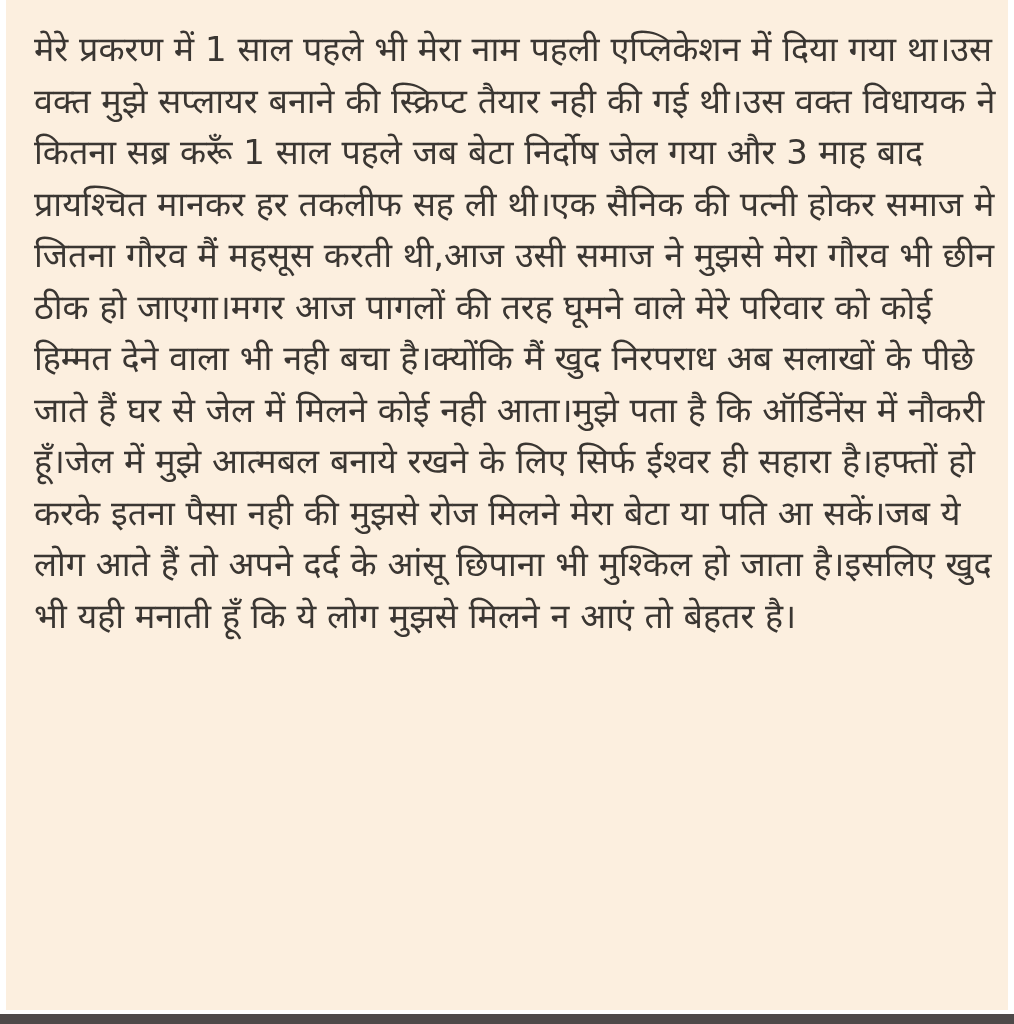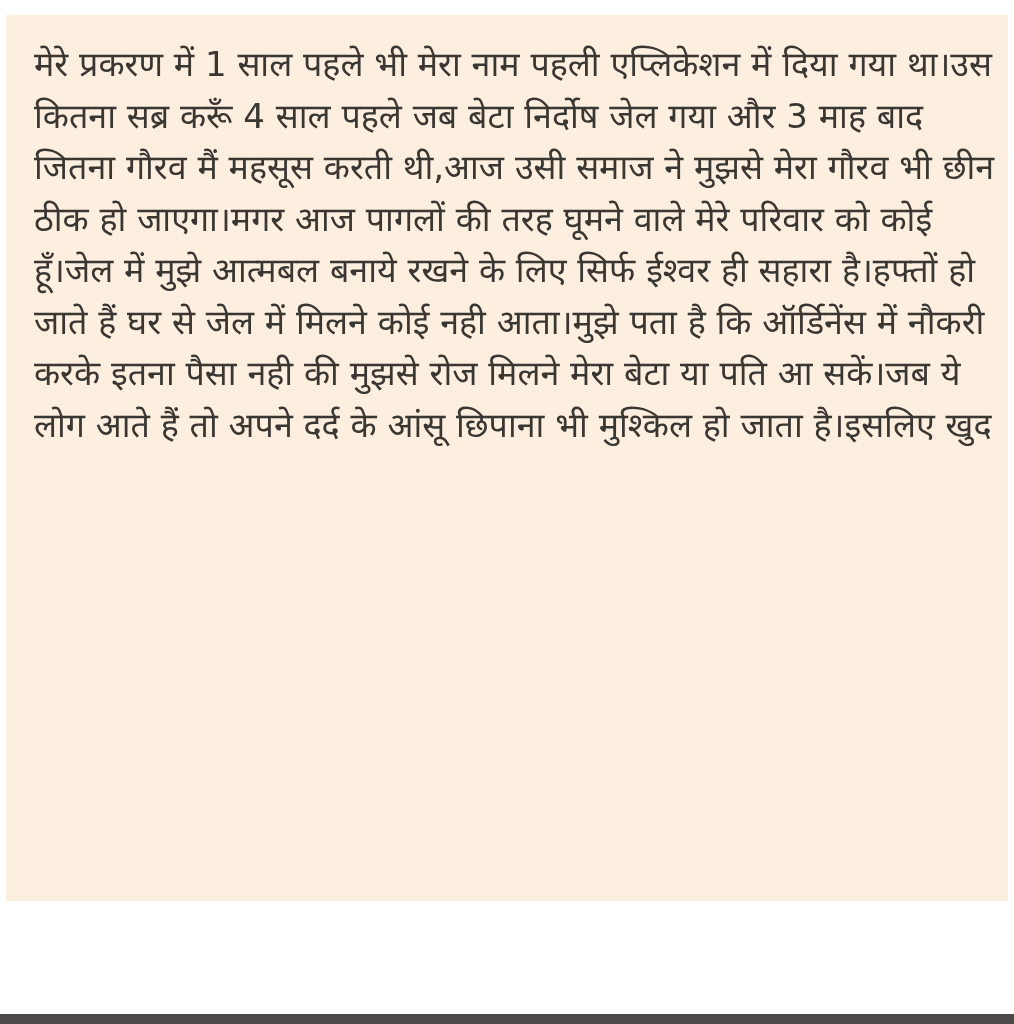--- a/index.html
+++ b/index.html
@@ -13,24 +13,24 @@
     margin: 0;
     padding: 0;
     width: 1014px;
     height: 1024px;
     background: var(--margin);
     overflow: hidden;
     font-family: "DejaVu Sans", "Liberation Sans", sans-serif;
   }
   .page {
     position: absolute;
-    top: 15px;
+    top: 0;
     left: 6px;
     width: 1002px;
-    height: 886px;
+    height: 1010px;
     background: var(--bg);
     padding: 24px 16px 0 28px;
   }
   .text-block {
     width: 100%;
   }
   .line {
     font-size: 34px;
     line-height: 51.5px;
     color: var(--text);
@@ -45,23 +45,27 @@
     height: 10px;
     background: var(--bar);
   }
 </style>
 </head>
 <body>
 
 <div class="page">
   <div class="text-block">
     <div class="line">मेरे प्रकरण में 1 साल पहले भी मेरा नाम पहली एप्लिकेशन में दिया गया था।उस</div>
-    <div class="line">कितना सब्र करूँ 4 साल पहले जब बेटा निर्दोष जेल गया और 3 माह बाद</div>
+    <div class="line">वक्त मुझे सप्लायर बनाने की स्क्रिप्ट तैयार नही की गई थी।उस वक्त विधायक ने</div>
+    <div class="line">कितना सब्र करूँ 1 साल पहले जब बेटा निर्दोष जेल गया और 3 माह बाद</div>
+    <div class="line">प्रायश्चित मानकर हर तकलीफ सह ली थी।एक सैनिक की पत्नी होकर समाज मे</div>
     <div class="line">जितना गौरव मैं महसूस करती थी,आज उसी समाज ने मुझसे मेरा गौरव भी छीन</div>
     <div class="line">ठीक हो जाएगा।मगर आज पागलों की तरह घूमने वाले मेरे परिवार को कोई</div>
+    <div class="line">हिम्मत देने वाला भी नही बचा है।क्योंकि मैं खुद निरपराध अब सलाखों के पीछे</div>
+    <div class="line">जाते हैं घर से जेल में मिलने कोई नही आता।मुझे पता है कि ऑर्डिनेंस में नौकरी</div>
     <div class="line">हूँ।जेल में मुझे आत्मबल बनाये रखने के लिए सिर्फ ईश्वर ही सहारा है।हफ्तों हो</div>
-    <div class="line">जाते हैं घर से जेल में मिलने कोई नही आता।मुझे पता है कि ऑर्डिनेंस में नौकरी</div>
     <div class="line">करके इतना पैसा नही की मुझसे रोज मिलने मेरा बेटा या पति आ सकें।जब ये</div>
     <div class="line">लोग आते हैं तो अपने दर्द के आंसू छिपाना भी मुश्किल हो जाता है।इसलिए खुद</div>
+    <div class="line">भी यही मनाती हूँ कि ये लोग मुझसे मिलने न आएं तो बेहतर है।</div>
   </div>
 </div>
 
 <div class="bottom-bar"></div>
 
 </body></html>

